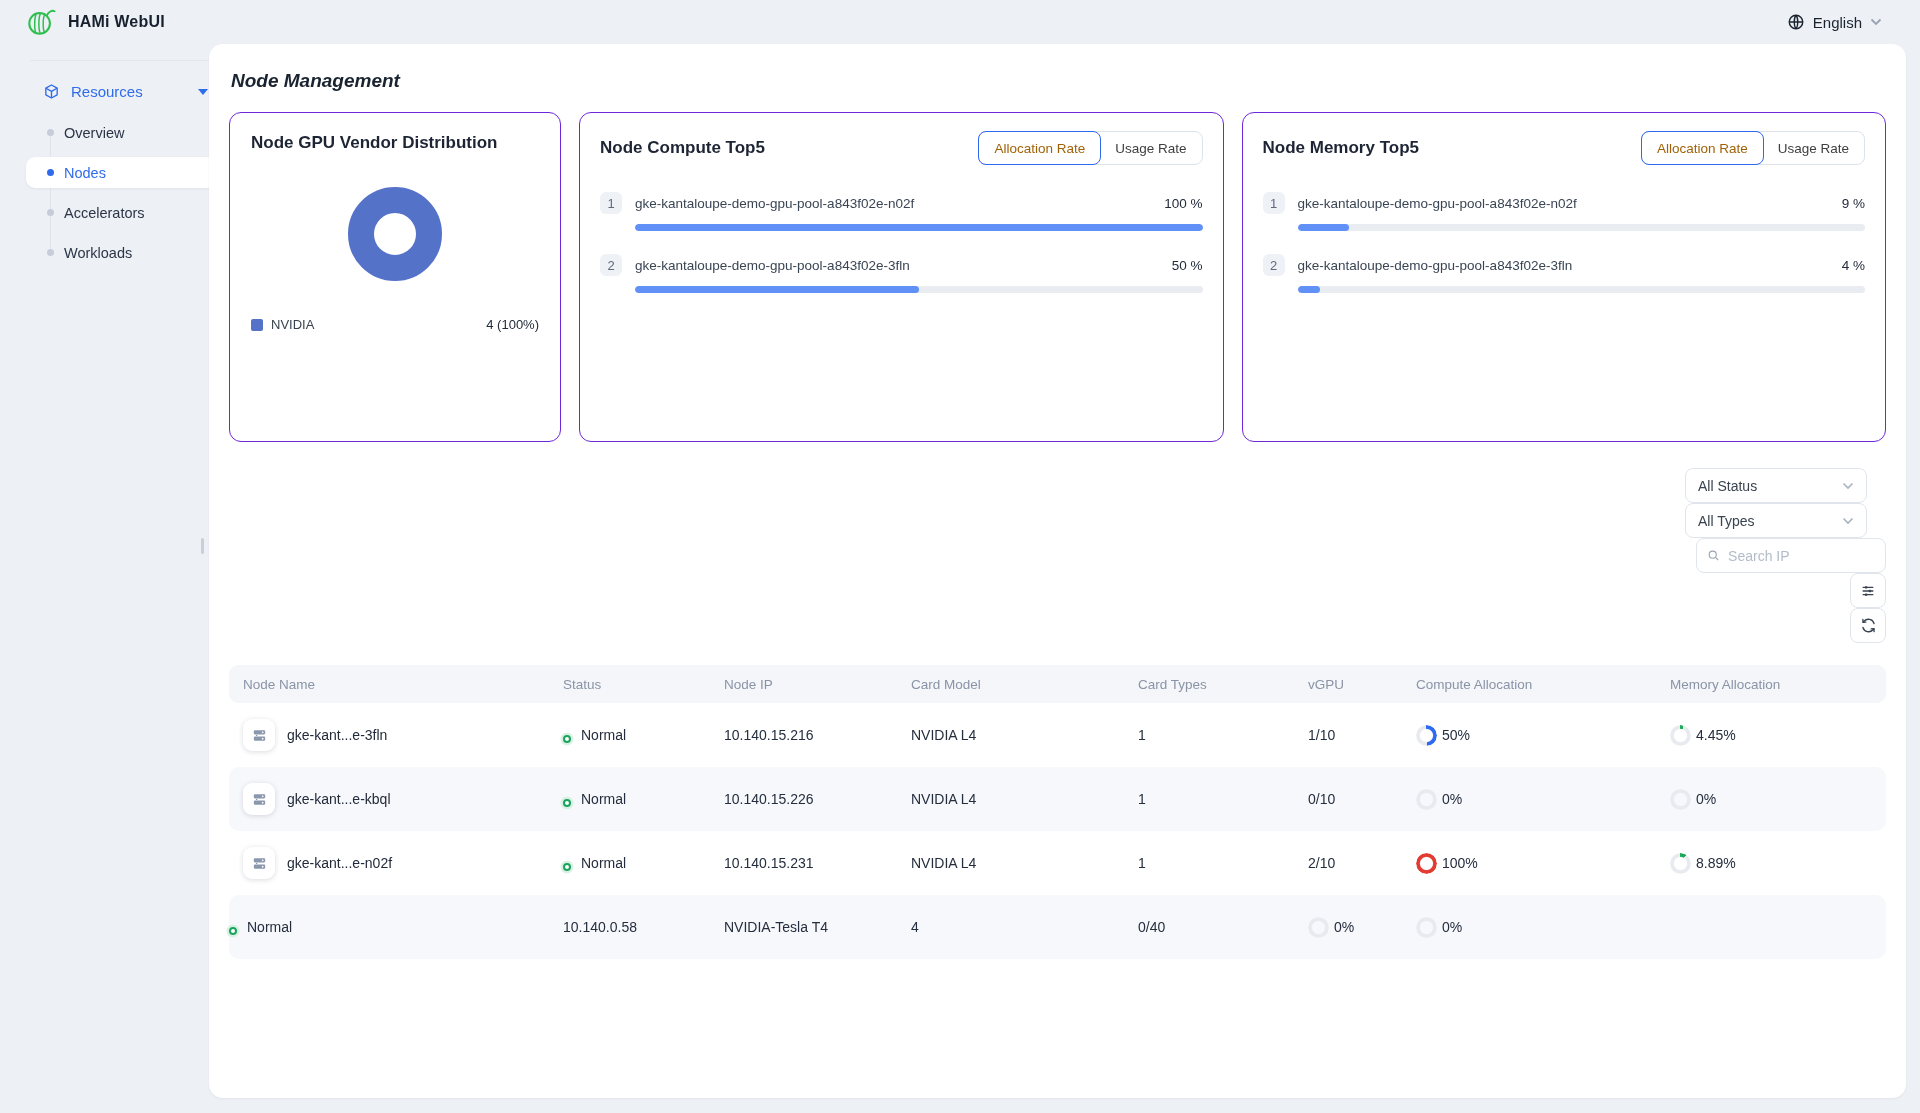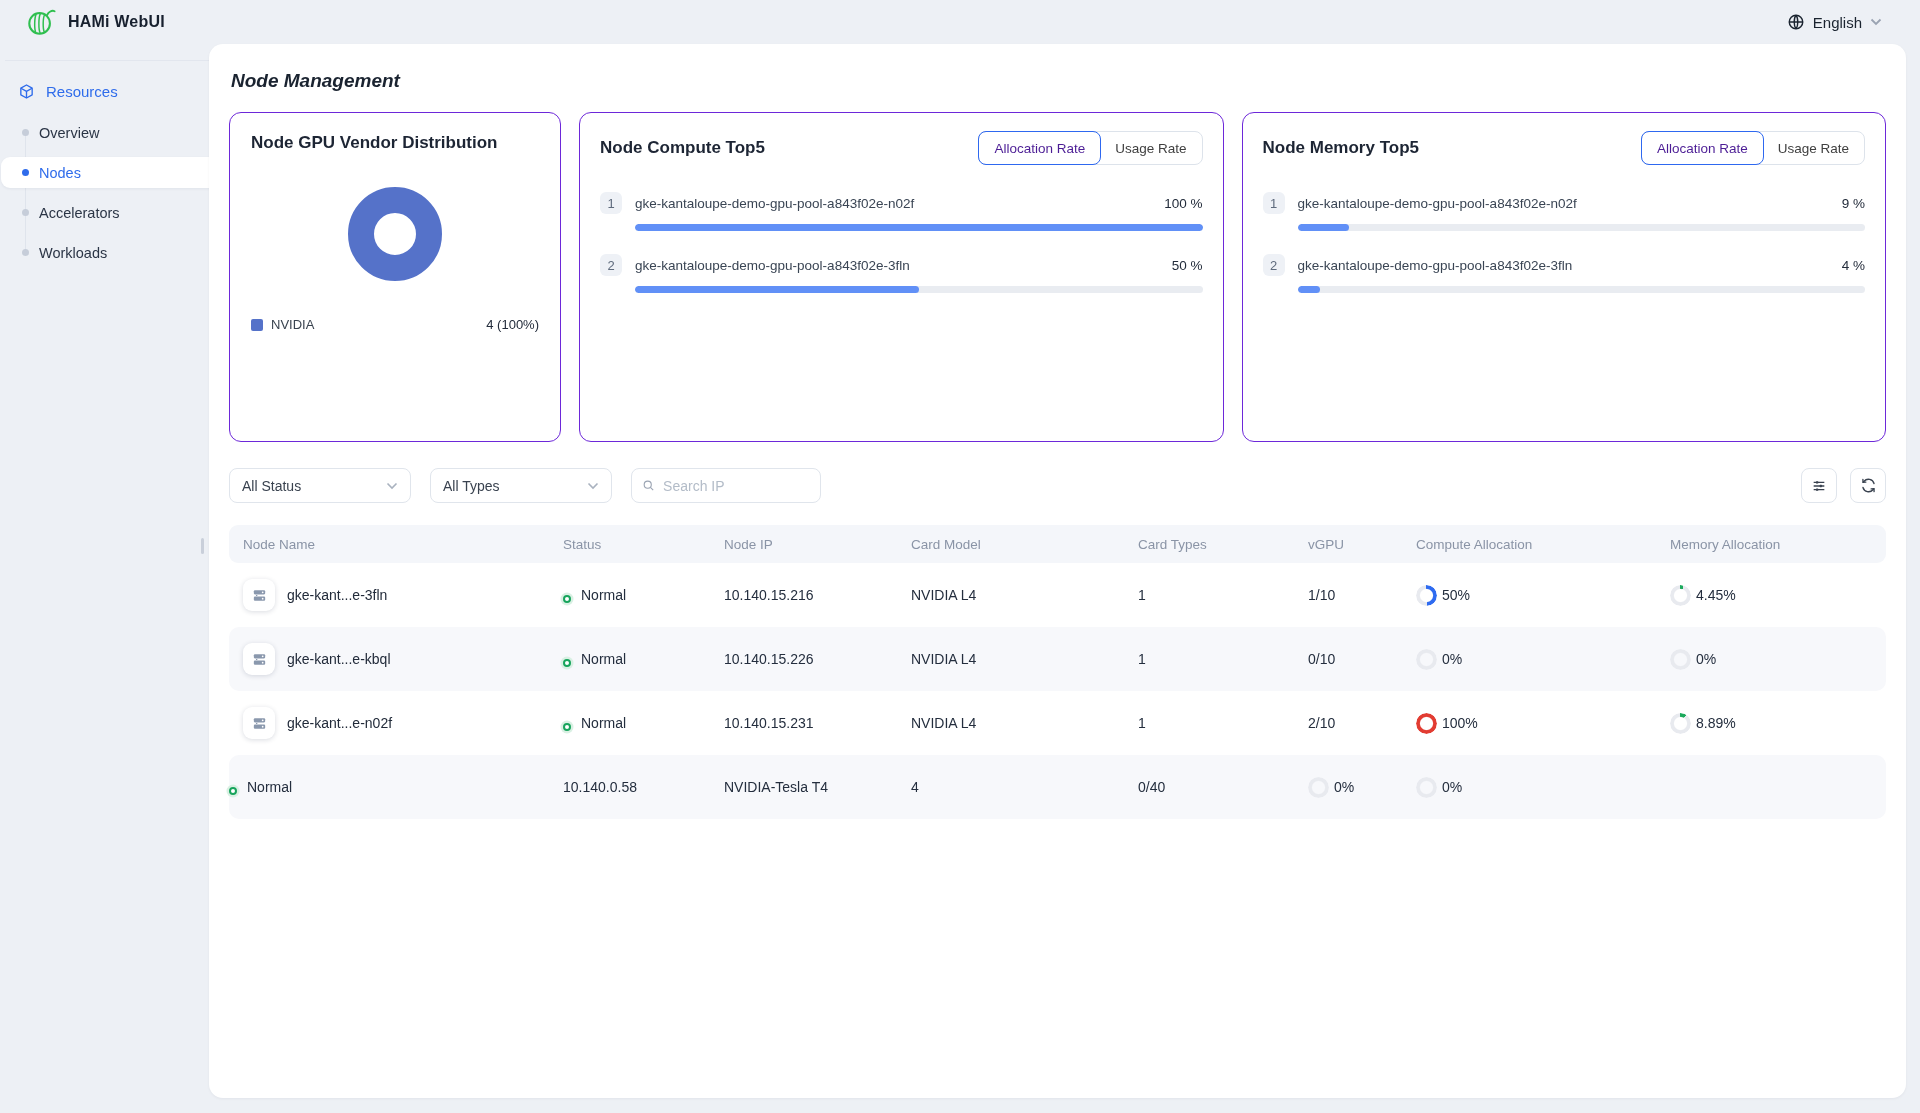--- a/index.html
+++ b/index.html
@@ -13,21 +13,21 @@
   }
 
   
   .topbar { position:absolute; left:0; top:0; width:100%; height:44px;
     display:flex; align-items:center; justify-content:space-between; padding:0 38px 0 26px; }
   .brand { display:flex; align-items:center; gap:12px; }
   .brand-title { font-size:16px; font-weight:700; color:#17202e; letter-spacing:.2px; }
   .lang { display:flex; align-items:center; gap:8px; font-size:15px; color:#1b2430; cursor:pointer; }
 
   
-  .sidebar { position:absolute; left:0; top:44px; width:242px; bottom:0; padding:0 1px;text-align:center; }
+  .sidebar { position:absolute; left:0; top:44px; width:242px; bottom:0; padding:0 26px;text-align:center; }
   .sidebar-divider { height:1px; background:#e2e6ee; margin:16px 4px 18px; }
   .section-row { display:flex; align-items:center; gap:11px; padding:4px 8px 4px 17px;
     color:#2f6ceb; font-size:15px; cursor:pointer; }
   .section-caret { margin-left:auto; width:0; height:0;
     border-left:5px solid transparent; border-right:5px solid transparent; border-top:6px solid #2f6ceb; }
   .menu { position:relative; margin-top:13px; }
   .menu-line { position:absolute; left:24px; top:14px; bottom:14px; width:1px; background:#dfe4ec; }
   .menu-item { position:relative; display:flex; align-items:center; height:31px; margin:9px 0;
     padding-left:38px; font-size:14.5px; color:#2b3546; border-radius:9px; cursor:pointer; }
   .menu-item .dot { position:absolute; left:21px; width:7px; height:7px; border-radius:50%; background:#c6cdd9; }
@@ -51,34 +51,34 @@
   .donut { width:94px; height:94px; border:26px solid var(--donut,#5572c9); border-radius:50%; }
   .legend { display:flex; align-items:center; margin-top:36px; font-size:13px; cursor:pointer; }
   .legend-marker { width:12px; height:12px; border-radius:2px; background:var(--donut,#5572c9); margin-right:8px; }
   .legend-label { color:#39434f; }
   .legend-value { margin-left:auto; color:#232c3b; }
 
   .top5-head { display:flex; align-items:center; justify-content:space-between; }
   .seg { display:flex; border:1px solid #dde3eb; border-radius:8px; background:#fff; height:34px; }
   .seg-btn { display:flex; align-items:center; padding:0 15px; font-size:13.5px; color:#404040;
     border-radius:8px; cursor:pointer; white-space:nowrap; }
-  .seg-btn.active { border:1px solid #2e68f0; color:#4c1d95; margin:-1px; }
+  .seg-btn.active { border:1px solid #2e68f0; color:#a16207; margin:-1px; }
 
   .top5-list { margin-top:27px; display:flex; flex-direction:column; gap:23px; }
   .t5-item { display:grid; grid-template-columns:22px 1fr; column-gap:13px; row-gap:10px; align-items:center; }
   .t5-rank { width:22px; height:22px; border-radius:6px; background:#eef1f6; color:#5f6b7d;
     font-size:13px; display:flex; align-items:center; justify-content:center; }
   .t5-row { display:flex; justify-content:space-between; align-items:center; font-size:13.5px; }
   .t5-name { color:#3a4554; }
   .t5-val { color:#232c3b; }
   .t5-bar { grid-column:2; height:7px; border-radius:4px; background:#e9ecf1; overflow:hidden; }
   .t5-fill { height:100%; border-radius:4px; background:#6190f7; width:calc(var(--pct,0)*1%); }
 
   
-  .filters { display:flex; align-items:flex-end; margin-top:26px; }
+  .filters { display:flex; align-items:flex-end; margin-top:26px;flex-direction:column; }
   .select { width:182px; height:35px; border:1px solid #e0e5ec; border-radius:8px; background:#fff;
     display:flex; align-items:center; justify-content:space-between; padding:0 12px;
     font-size:14px; color:#39424f; margin-right:19px; cursor:pointer; }
   .search { width:190px; height:35px; border:1px solid #e0e5ec; border-radius:8px; background:#fff;
     display:flex; align-items:center; padding:0 10px; gap:8px; }
   .search input { border:none; outline:none; font-size:14px; color:#39424f; width:100%; font-family:inherit; background:transparent; }
   .search input::placeholder { color:#b3bcc8; }
   .icon-btn { width:36px; height:35px; border:1px solid #e0e5ec; border-radius:8px; background:#fff;
     display:flex; align-items:center; justify-content:center; cursor:pointer; }
   .icon-btn.first { margin-left:auto; }

